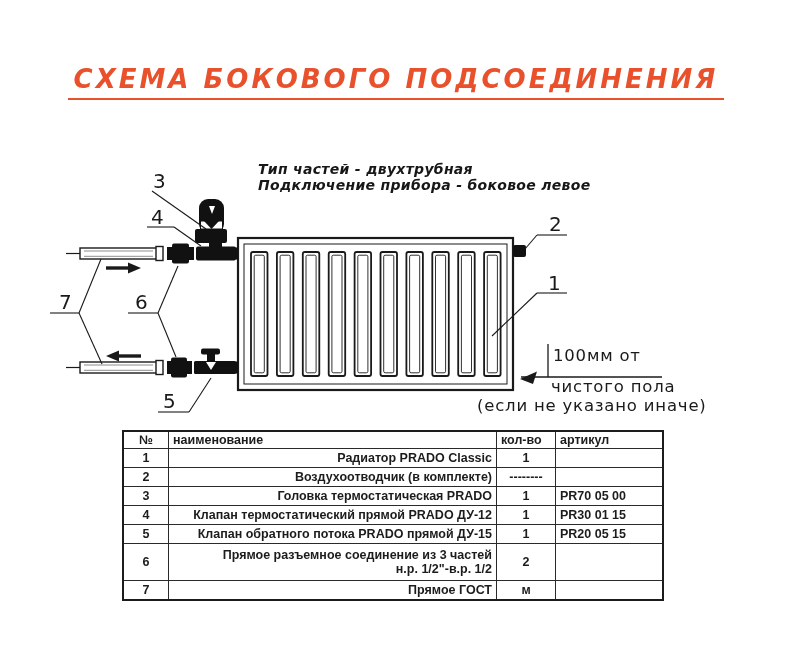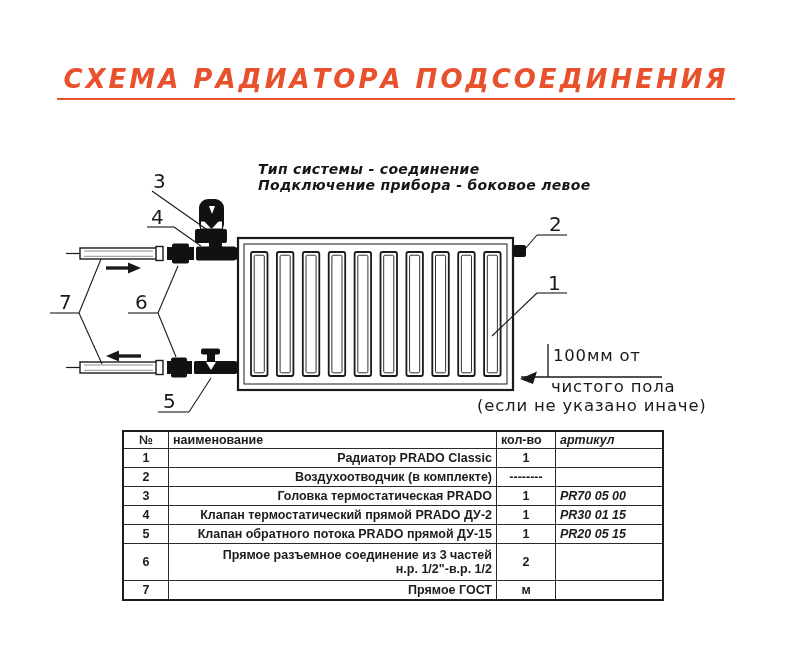--- a/index.html
+++ b/index.html
@@ -33,38 +33,38 @@
     width:503px;font-family:"Liberation Sans",sans-serif;font-size:12.5px;font-weight:700;
     color:#1c1c1c;
   }
   .parts-table td,.parts-table th{
     border:1px solid #2a2a2a;padding:1px 4px;line-height:1.15;overflow:hidden;white-space:nowrap;
   }
   .parts-table{border:2px solid #1c1c1c;}
   .c-num{width:36px;text-align:center;}
   .c-name{width:319px;text-align:right;}
   .c-qty{width:50px;text-align:center;}
-  .c-art{width:98px;text-align:left;font-style:italic;}
+  .c-art{width:98px;text-align:left;}
   th.c-num,th.c-name,th.c-qty,th.c-art{text-align:left;font-weight:700;}
   th.c-num{text-align:center;}
   tr.row-tall td{height:34px;}
   tr td{height:16px;}
   .name2{white-space:nowrap;}
 </style>
 </head>
 <body>
 
 <div class="canvas">
 
   <div class="title-wrap">
-    <span class="title-line">СХЕМА РАДИАТОРА ПОДСОЕДИНЕНИЯ</span><br>
+    <span class="title-line">СХЕМА БОКОВОГО ПОДСОЕДИНЕНИЯ</span><br>
   </div>
 
   <div class="subtitle">
-    <div>Тип системы - соединение</div>
+    <div>Тип частей - двухтрубная</div>
     <div>Подключение прибора - боковое левое</div>
   </div>
 
   <svg class="diagram" viewBox="0 0 792 670">
 
     <g>
       <rect x="238" y="238" width="275" height="152" fill="#ffffff" stroke="#1a1a1a" stroke-width="2.2"></rect>
       <rect x="244" y="244" width="263" height="140" fill="none" stroke="#1a1a1a" stroke-width="1"></rect>
       <g id="fins">
           <rect x="251" y="252" width="16.5" height="124" rx="2" fill="none" stroke="#1a1a1a" stroke-width="1.8"></rect>
@@ -220,21 +220,21 @@
       <td class="c-art"></td>
     </tr>
     <tr>
       <td class="c-num">3</td>
       <td class="c-name">Головка термостатическая PRADO</td>
       <td class="c-qty">1</td>
       <td class="c-art">PR70 05 00</td>
     </tr>
     <tr>
       <td class="c-num">4</td>
-      <td class="c-name">Клапан термостатический прямой PRADO ДУ-2</td>
+      <td class="c-name">Клапан термостатический прямой PRADO ДУ-12</td>
       <td class="c-qty">1</td>
       <td class="c-art">PR30 01 15</td>
     </tr>
     <tr>
       <td class="c-num">5</td>
       <td class="c-name">Клапан обратного потока PRADO прямой ДУ-15</td>
       <td class="c-qty">1</td>
       <td class="c-art">PR20 05 15</td>
     </tr>
     <tr class="row-tall">

